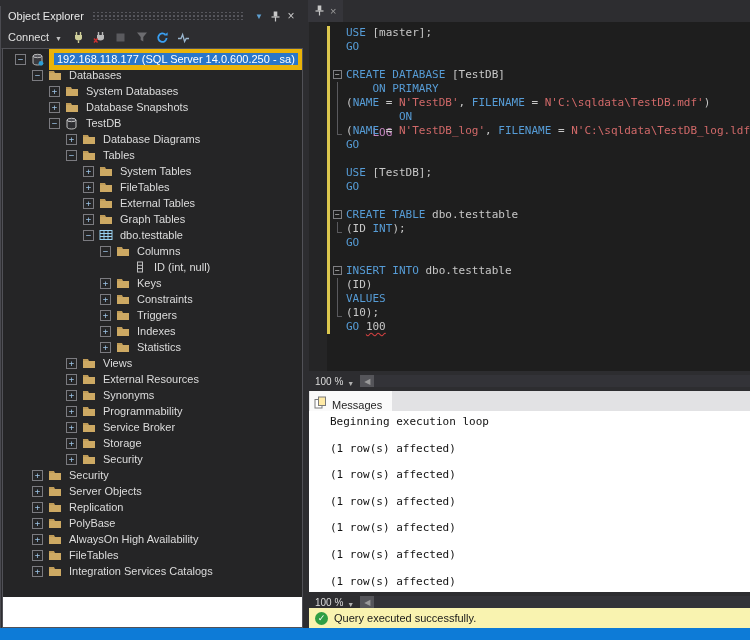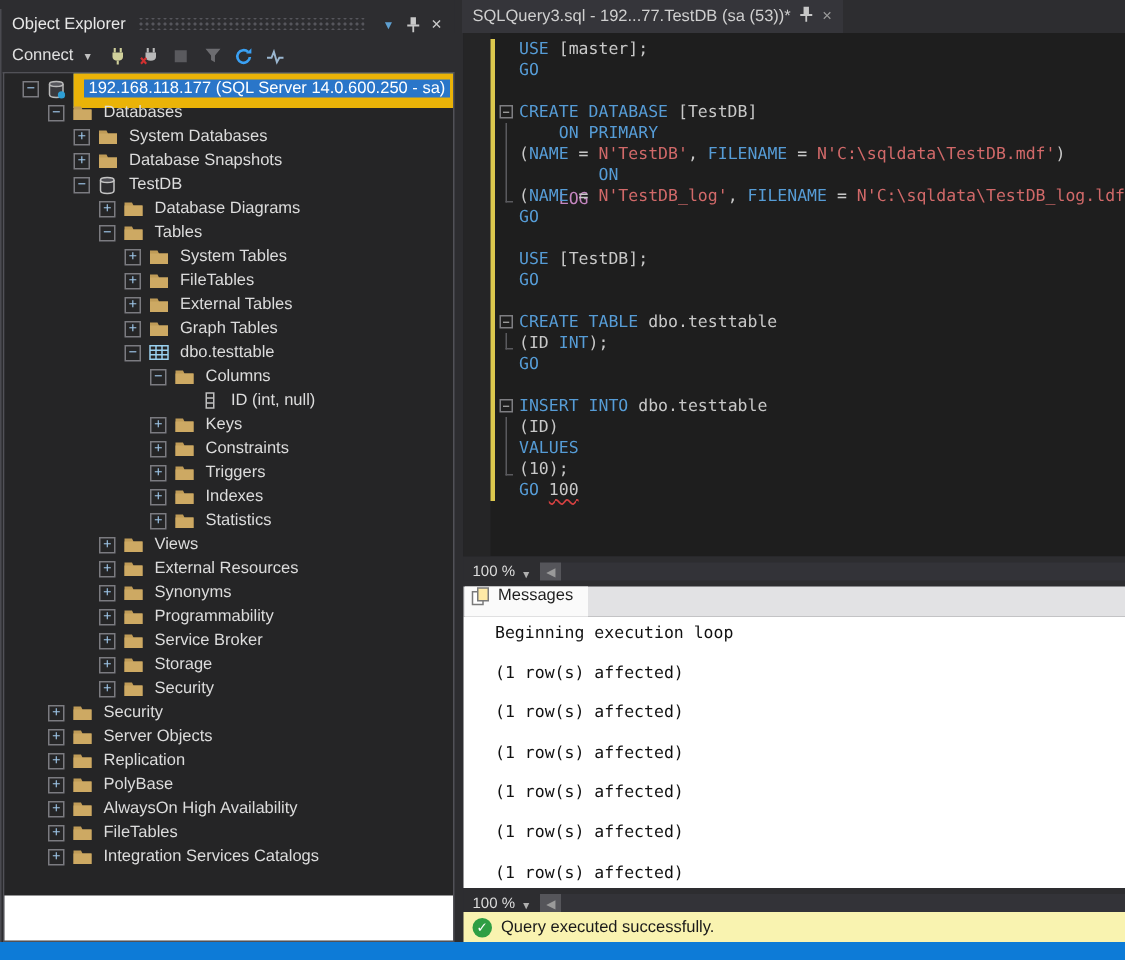--- a/index.html
+++ b/index.html
@@ -18,21 +18,21 @@
   .icon16{width:18px;height:16px;display:flex;align-items:center;justify-content:center;flex:none;}
   #oe-box{left:1px;top:42px;width:299px;height:578px;border:1px solid #515157;display:flex;flex-direction:column;}
   #oe-tree{height:546px;background:#252526;overflow:hidden;padding-top:2px;}
   #oe-white{flex:1;background:#ffffff;}
   .trow{display:flex;align-items:center;height:16px;font-size:11px;color:#dcdcdc;white-space:nowrap;}
   .exp{width:11px;height:11px;box-sizing:border-box;border:1px solid #7b7b80;background:#252526;
        font:9px/9px "DejaVu Sans Mono",monospace;color:#9cc3e5;text-align:center;flex:none;margin-right:4px;}
   .exp.none{border:none;background:none;}
   .ticon{width:15px;height:13px;flex:none;margin-right:4px;display:flex;align-items:center;justify-content:center;}
   .tlabel{padding:1px 3px;}
-  .tlabel.sel{background:#2a76c9;border:7px solid #eab308;padding:0 3px;color:#fff;}
+  .tlabel.sel{background:#2a76c9;border:5px solid #eab308;padding:0 3px;color:#fff;}
 
   
   #ed-tabbar{left:303px;top:0;width:447px;height:22px;background:#2d2d30;display:flex;align-items:flex-start;}
   #doc-tab{margin-left:5px;height:22px;display:flex;align-items:center;gap:6px;padding:0 7px;background:#35353a;color:#cfcfcf;font-size:11px;}
   #doc-tab .x{color:#9b9b9b;font-size:11px;line-height:11px;}
 
   
   #editor{left:309px;top:22px;width:441px;height:349px;background:#1e1e1e;padding-top:4px;box-sizing:border-box;overflow:hidden;}
   #editor .gut{position:absolute;left:0;top:0;bottom:0;width:18px;background:#252526;}
   .cline{display:flex;height:14px;line-height:14px;font-family:"DejaVu Sans Mono",monospace;font-size:11px;white-space:pre;position:relative;}
@@ -49,21 +49,21 @@
   .zoombar{width:441px;height:16px;background:#2d2d30;display:flex;align-items:flex-end;font-size:10px;color:#dcdcdc;}
   .zoombar .zl{padding:0 4px 0 6px;}
   .zoombar .zc{font-size:7px;color:#b0b0b0;padding-right:6px;}
   .zoombar .larr{width:14px;height:12px;background:#55555a;color:#9a9a9a;font-size:8px;display:flex;align-items:center;justify-content:center;flex:none;}
   .zoombar .track{flex:1;height:12px;background:#333338;}
   #ed-zoombar{left:309px;top:371px;}
   #msg-zoombar{left:309px;top:592px;}
 
   
   #msg-tabrow{left:309px;top:391px;width:441px;height:20px;background:#e2e2e4;display:flex;align-items:flex-end;}
-  #msg-tab{height:20px;display:flex;align-items:flex-start;gap:5px;background:#fafafa;padding:0 10px 0 4px;margin-left:1px;color:#1e1e1e;font-size:11px;}
+  #msg-tab{height:20px;display:flex;align-items:flex-end;gap:5px;background:#fafafa;padding:0 10px 0 4px;margin-left:1px;color:#1e1e1e;font-size:11px;}
   #msg-content{left:309px;top:411px;width:441px;height:181px;background:#ffffff;color:#111;
       font-family:"DejaVu Sans Mono",monospace;font-size:11px;line-height:13.3px;padding:4px 0 0 21px;box-sizing:border-box;overflow:hidden;white-space:pre;}
 
   
   #status-yellow{left:309px;top:608px;width:441px;height:20px;background:#f9f3b0;display:flex;align-items:center;gap:6px;padding-left:6px;box-sizing:border-box;}
   #status-yellow .chk{width:13px;height:13px;border-radius:50%;background:#2f9e44;color:#fff;font-size:9px;line-height:13px;text-align:center;flex:none;}
   #status-yellow .txt{color:#1a1a1a;font-size:11px;}
   #blue-strip{left:0;top:628px;width:750px;height:12px;background:#0d7bd7;}
 </style>
 </head>
@@ -461,21 +461,20 @@
           </span>
           <span class="tlabel">Integration Services Catalogs</span>
         </div>
       </div>
     <div id="oe-white"></div>
   </div>
 </div>
 
 <div class="abs" id="ed-tabbar">
   <div id="doc-tab">
-    <span>SQLQuery3.sql - 192...77.TestDB (sa (53))*</span>
     <span><svg width="9" height="11" viewBox="0 0 9 11">
           <rect x="2.7" y="0.5" width="3.6" height="5" fill="#c8c8c8"></rect>
           <line x1="0.5" y1="6" x2="8.5" y2="6" stroke="#c8c8c8" stroke-width="1.2"></line>
           <line x1="4.5" y1="6" x2="4.5" y2="10.5" stroke="#c8c8c8" stroke-width="1.2"></line>
         </svg></span>
     <span class="x">×</span>
   </div>
 </div>
 
 <div class="abs" id="editor">

